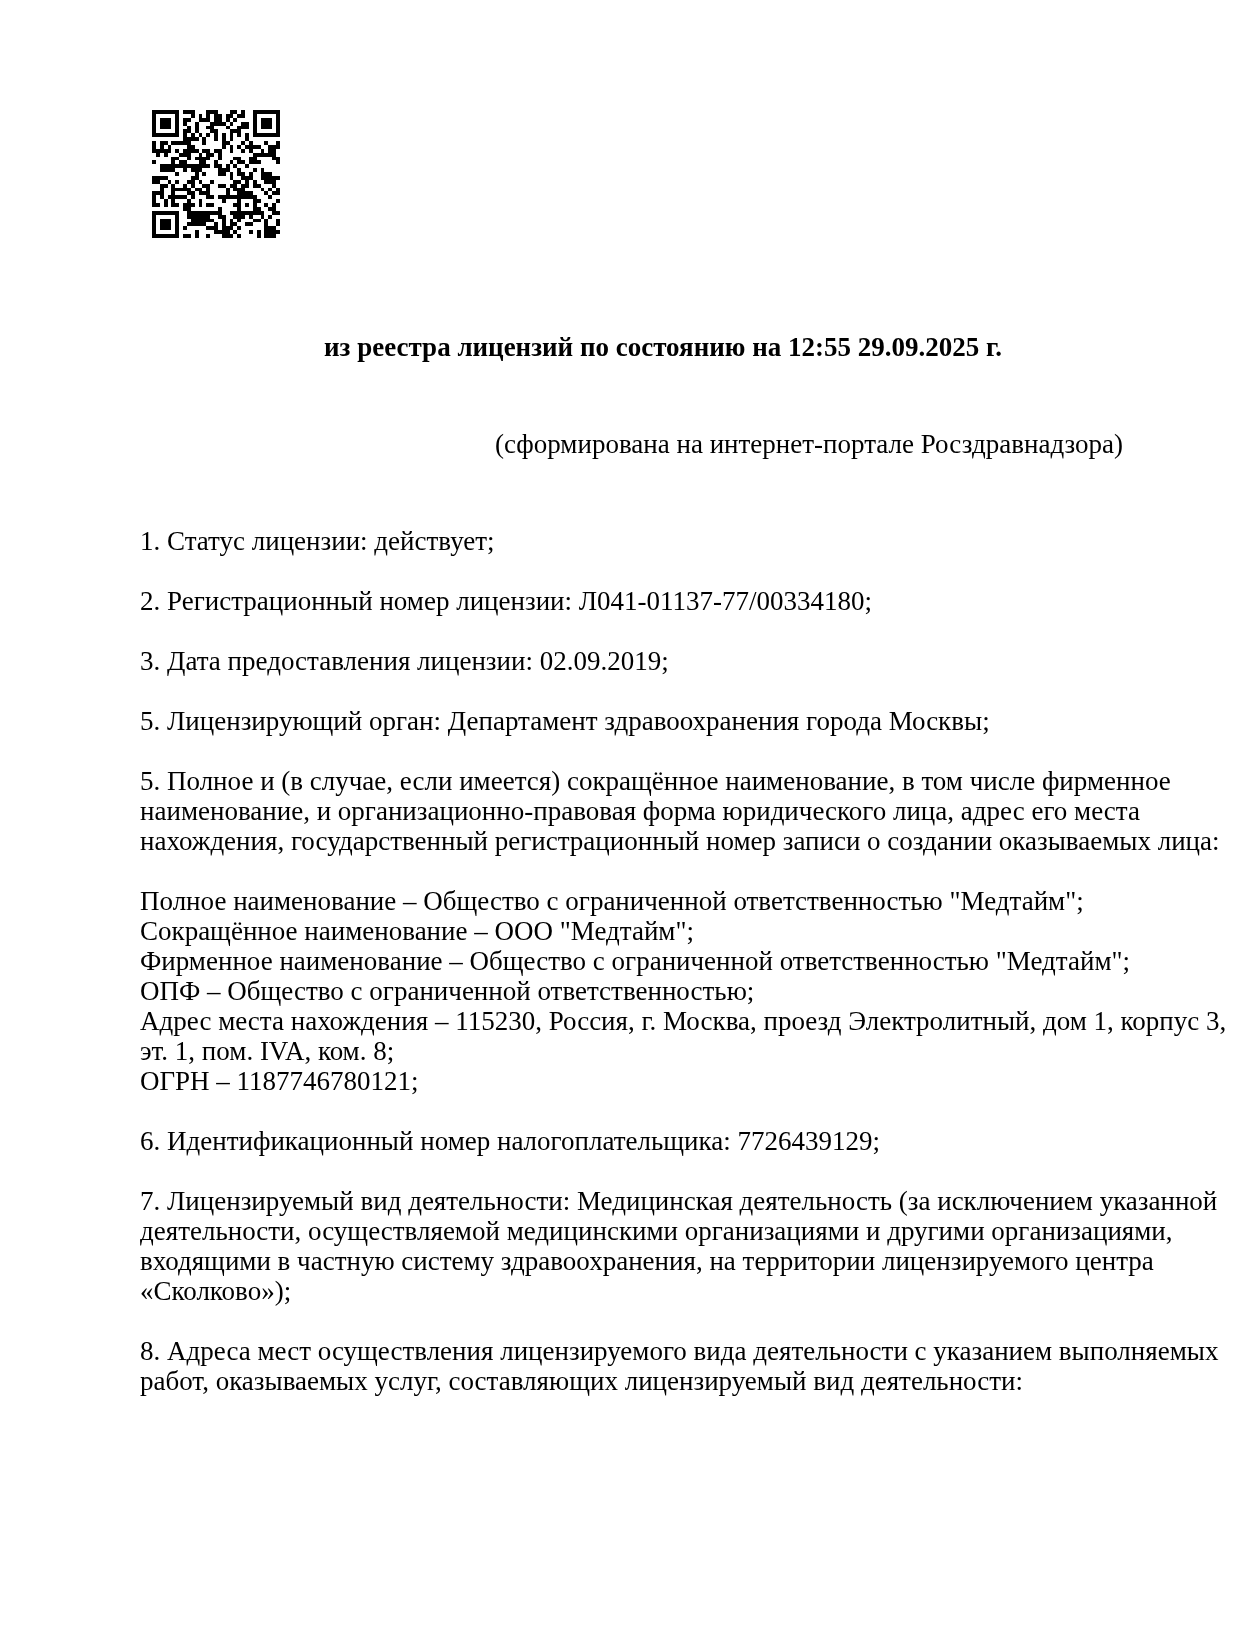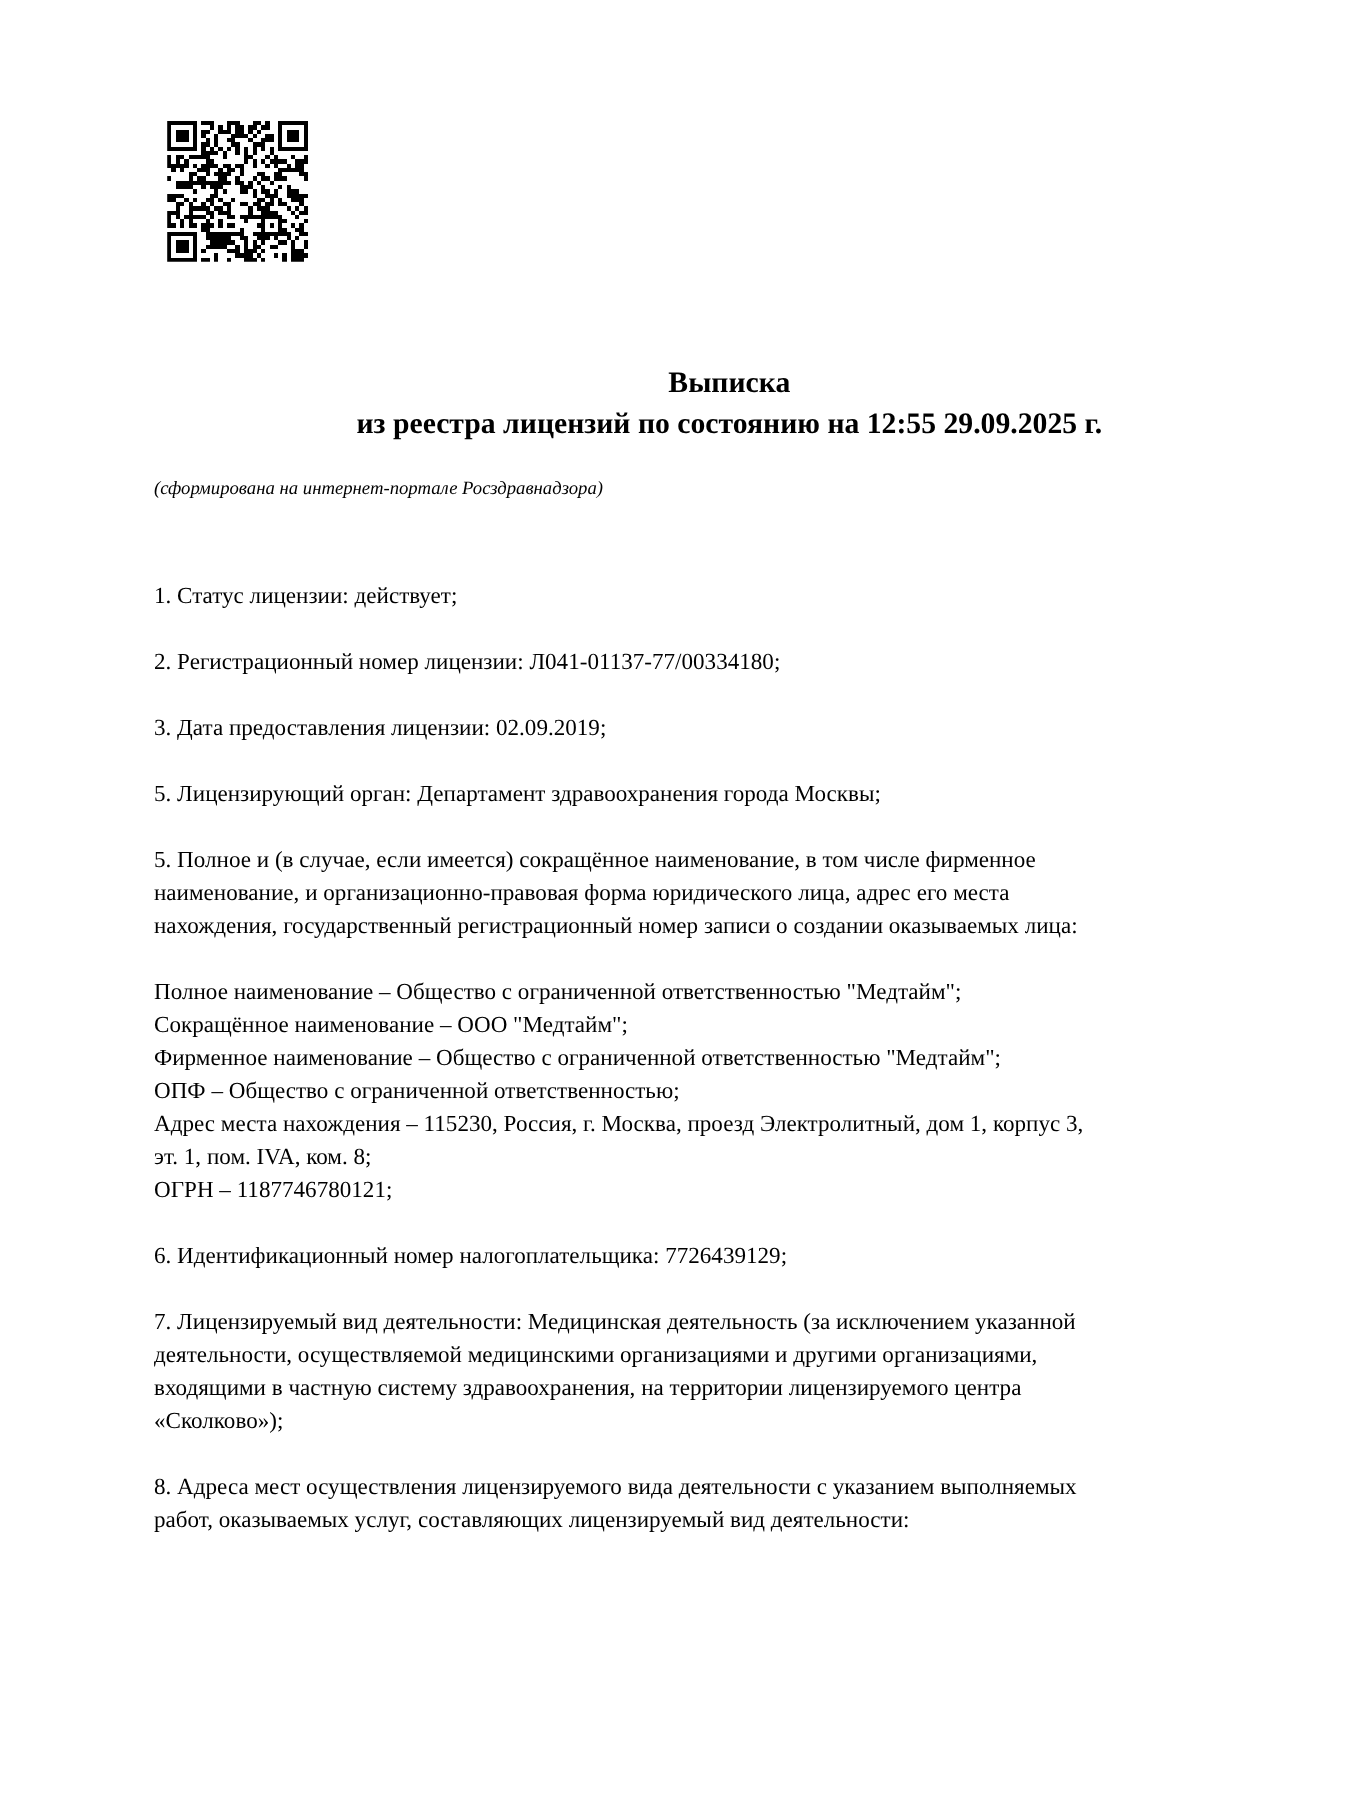--- a/index.html
+++ b/index.html
@@ -30,30 +30,30 @@
     text-align: center;
     font-size: 27px;
     font-weight: bold;
     line-height: 38px;
   }
   .subtitle-row {
     position: absolute;
     left: 140px;
     top: 431px;
     width: 983px;
-    font-size: 17px;
+    text-align: right;
+    font-size: 27px;
     line-height: 26px;
-    font-style: italic;
   }
   .doc-body {
     position: absolute;
     left: 140px;
     top: 526px;
     width: 1000px;
-    font-size: 21px;
+    font-size: 27px;
     line-height: 30px;
   }
   .paragraph { margin-bottom: 30px; }
   .line { white-space: nowrap; }
 </style>
 </head>
 <body>
 
 <div class="qr">
   <svg id="qr-svg" xmlns="http://www.w3.org/2000/svg" shape-rendering="crispEdges" viewBox="0 0 33 33" width="128" height="128">
@@ -592,21 +592,20 @@
         <rect x="22" y="32" width="1" height="1"></rect>
         <rect x="27" y="32" width="1" height="1"></rect>
         <rect x="29" y="32" width="1" height="1"></rect>
         <rect x="30" y="32" width="1" height="1"></rect>
         <rect x="31" y="32" width="1" height="1"></rect>
       </g>
     </svg>
 </div>
 
 <div class="header">
-  <div class="title-line">Выписка</div>
   <div class="title-line">из реестра лицензий по состоянию на 12:55 29.09.2025 г.</div>
 </div>
 
 <div class="subtitle-row">(сформирована на интернет-портале Росздравнадзора)</div>
 
 <div class="doc-body" id="doc-body">
     <div class="paragraph">
       <div class="line">1. Статус лицензии: действует;</div>
     </div>
     <div class="paragraph">

